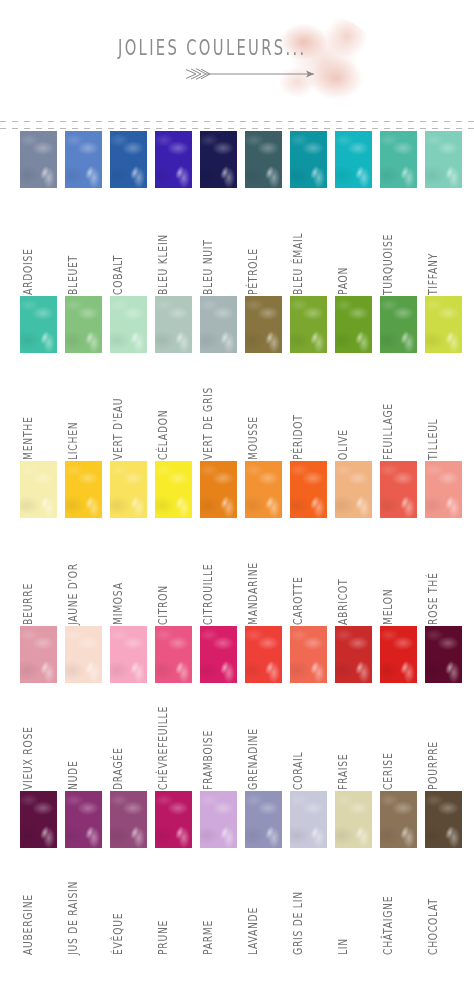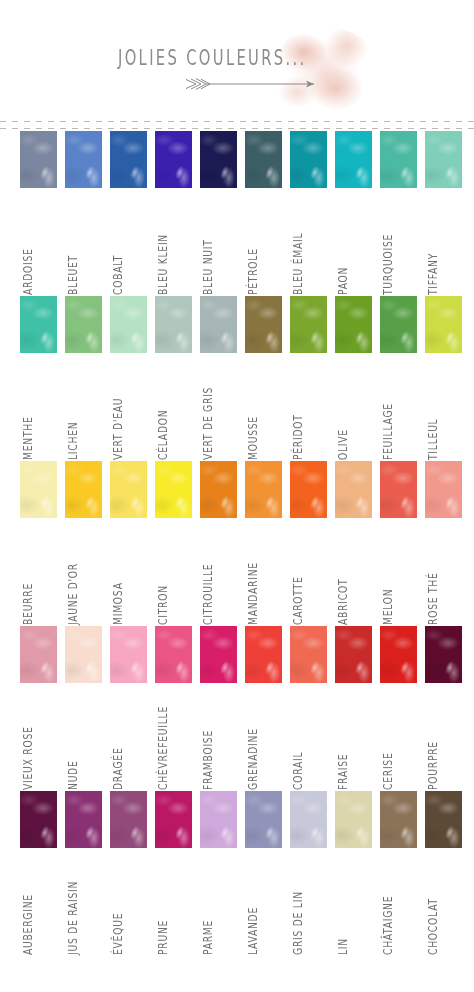--- a/index.html
+++ b/index.html
@@ -11,21 +11,21 @@
     width: 474px;
     height: 992px;
     position: relative;
     overflow: hidden;
     font-family: "Liberation Sans", sans-serif;
   }
 
   
   #header {
     position: absolute;
-    left: 0; top: 12px;
+    left: 0; top: 2px;
     width: 474px;
     height: 118px;
   }
   #watercolor-blob {
     position: absolute;
     left: 272px;
     top: 14px;
     width: 104px;
     height: 92px;
     background:

